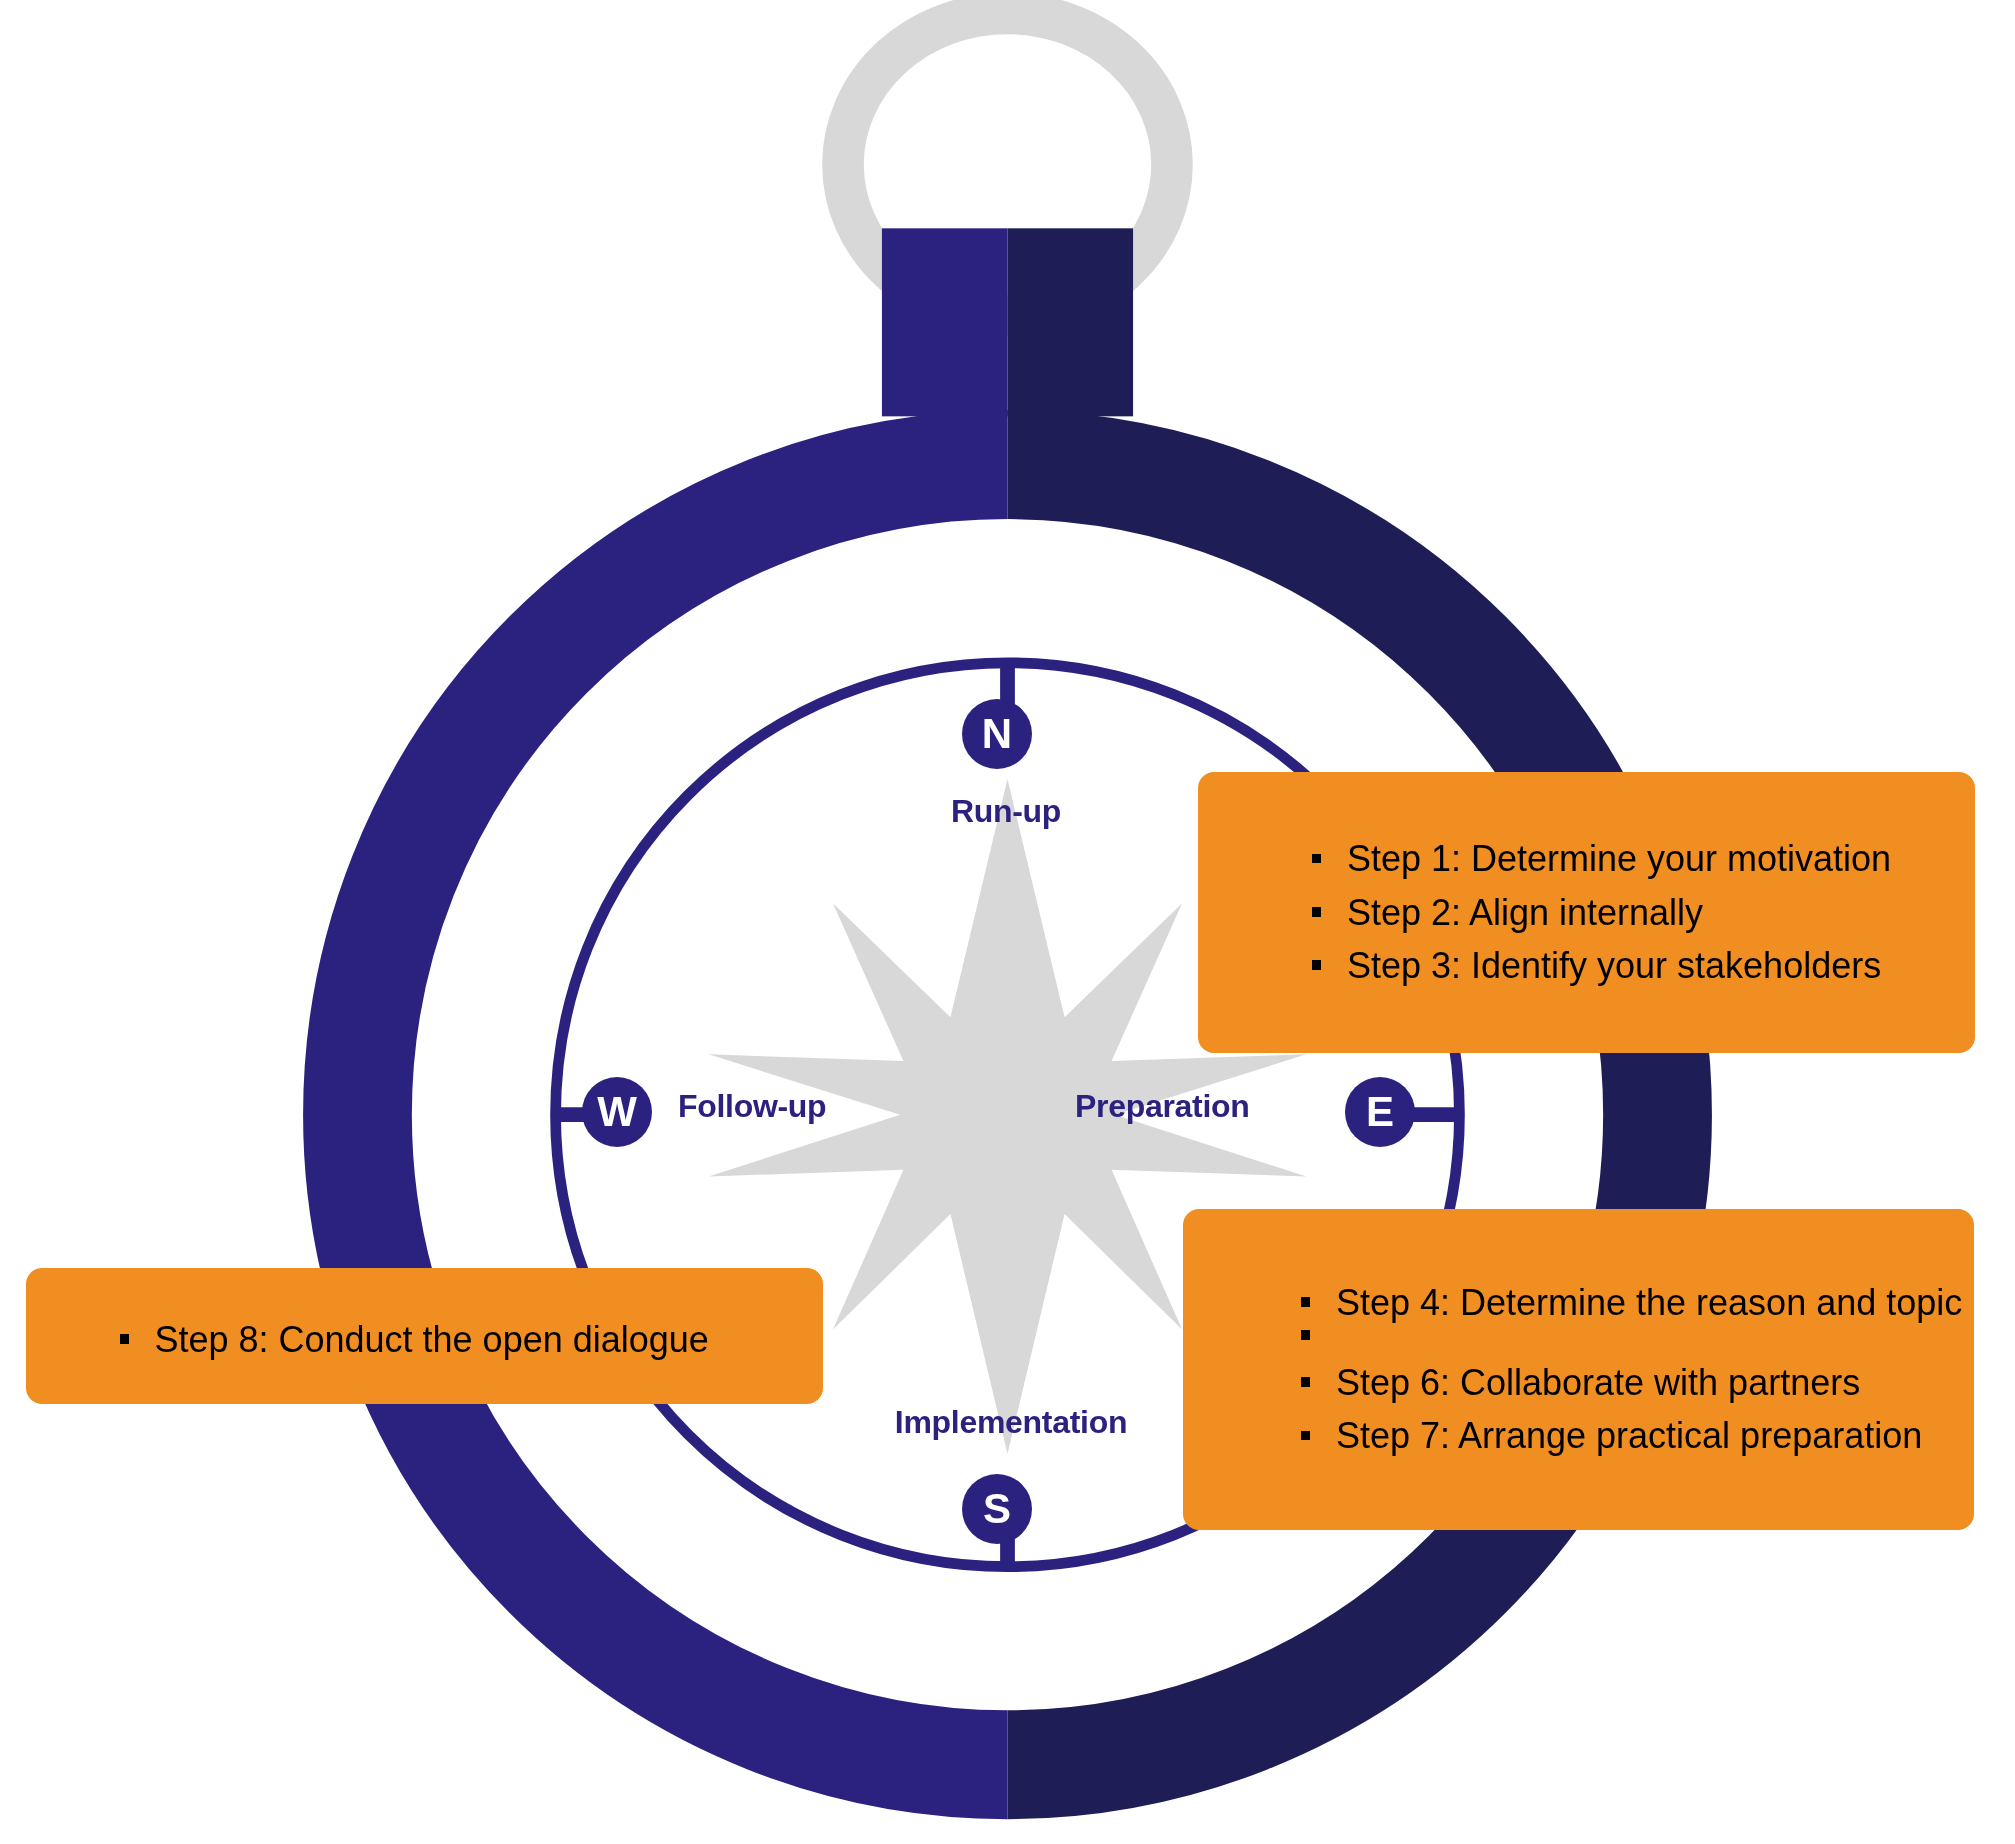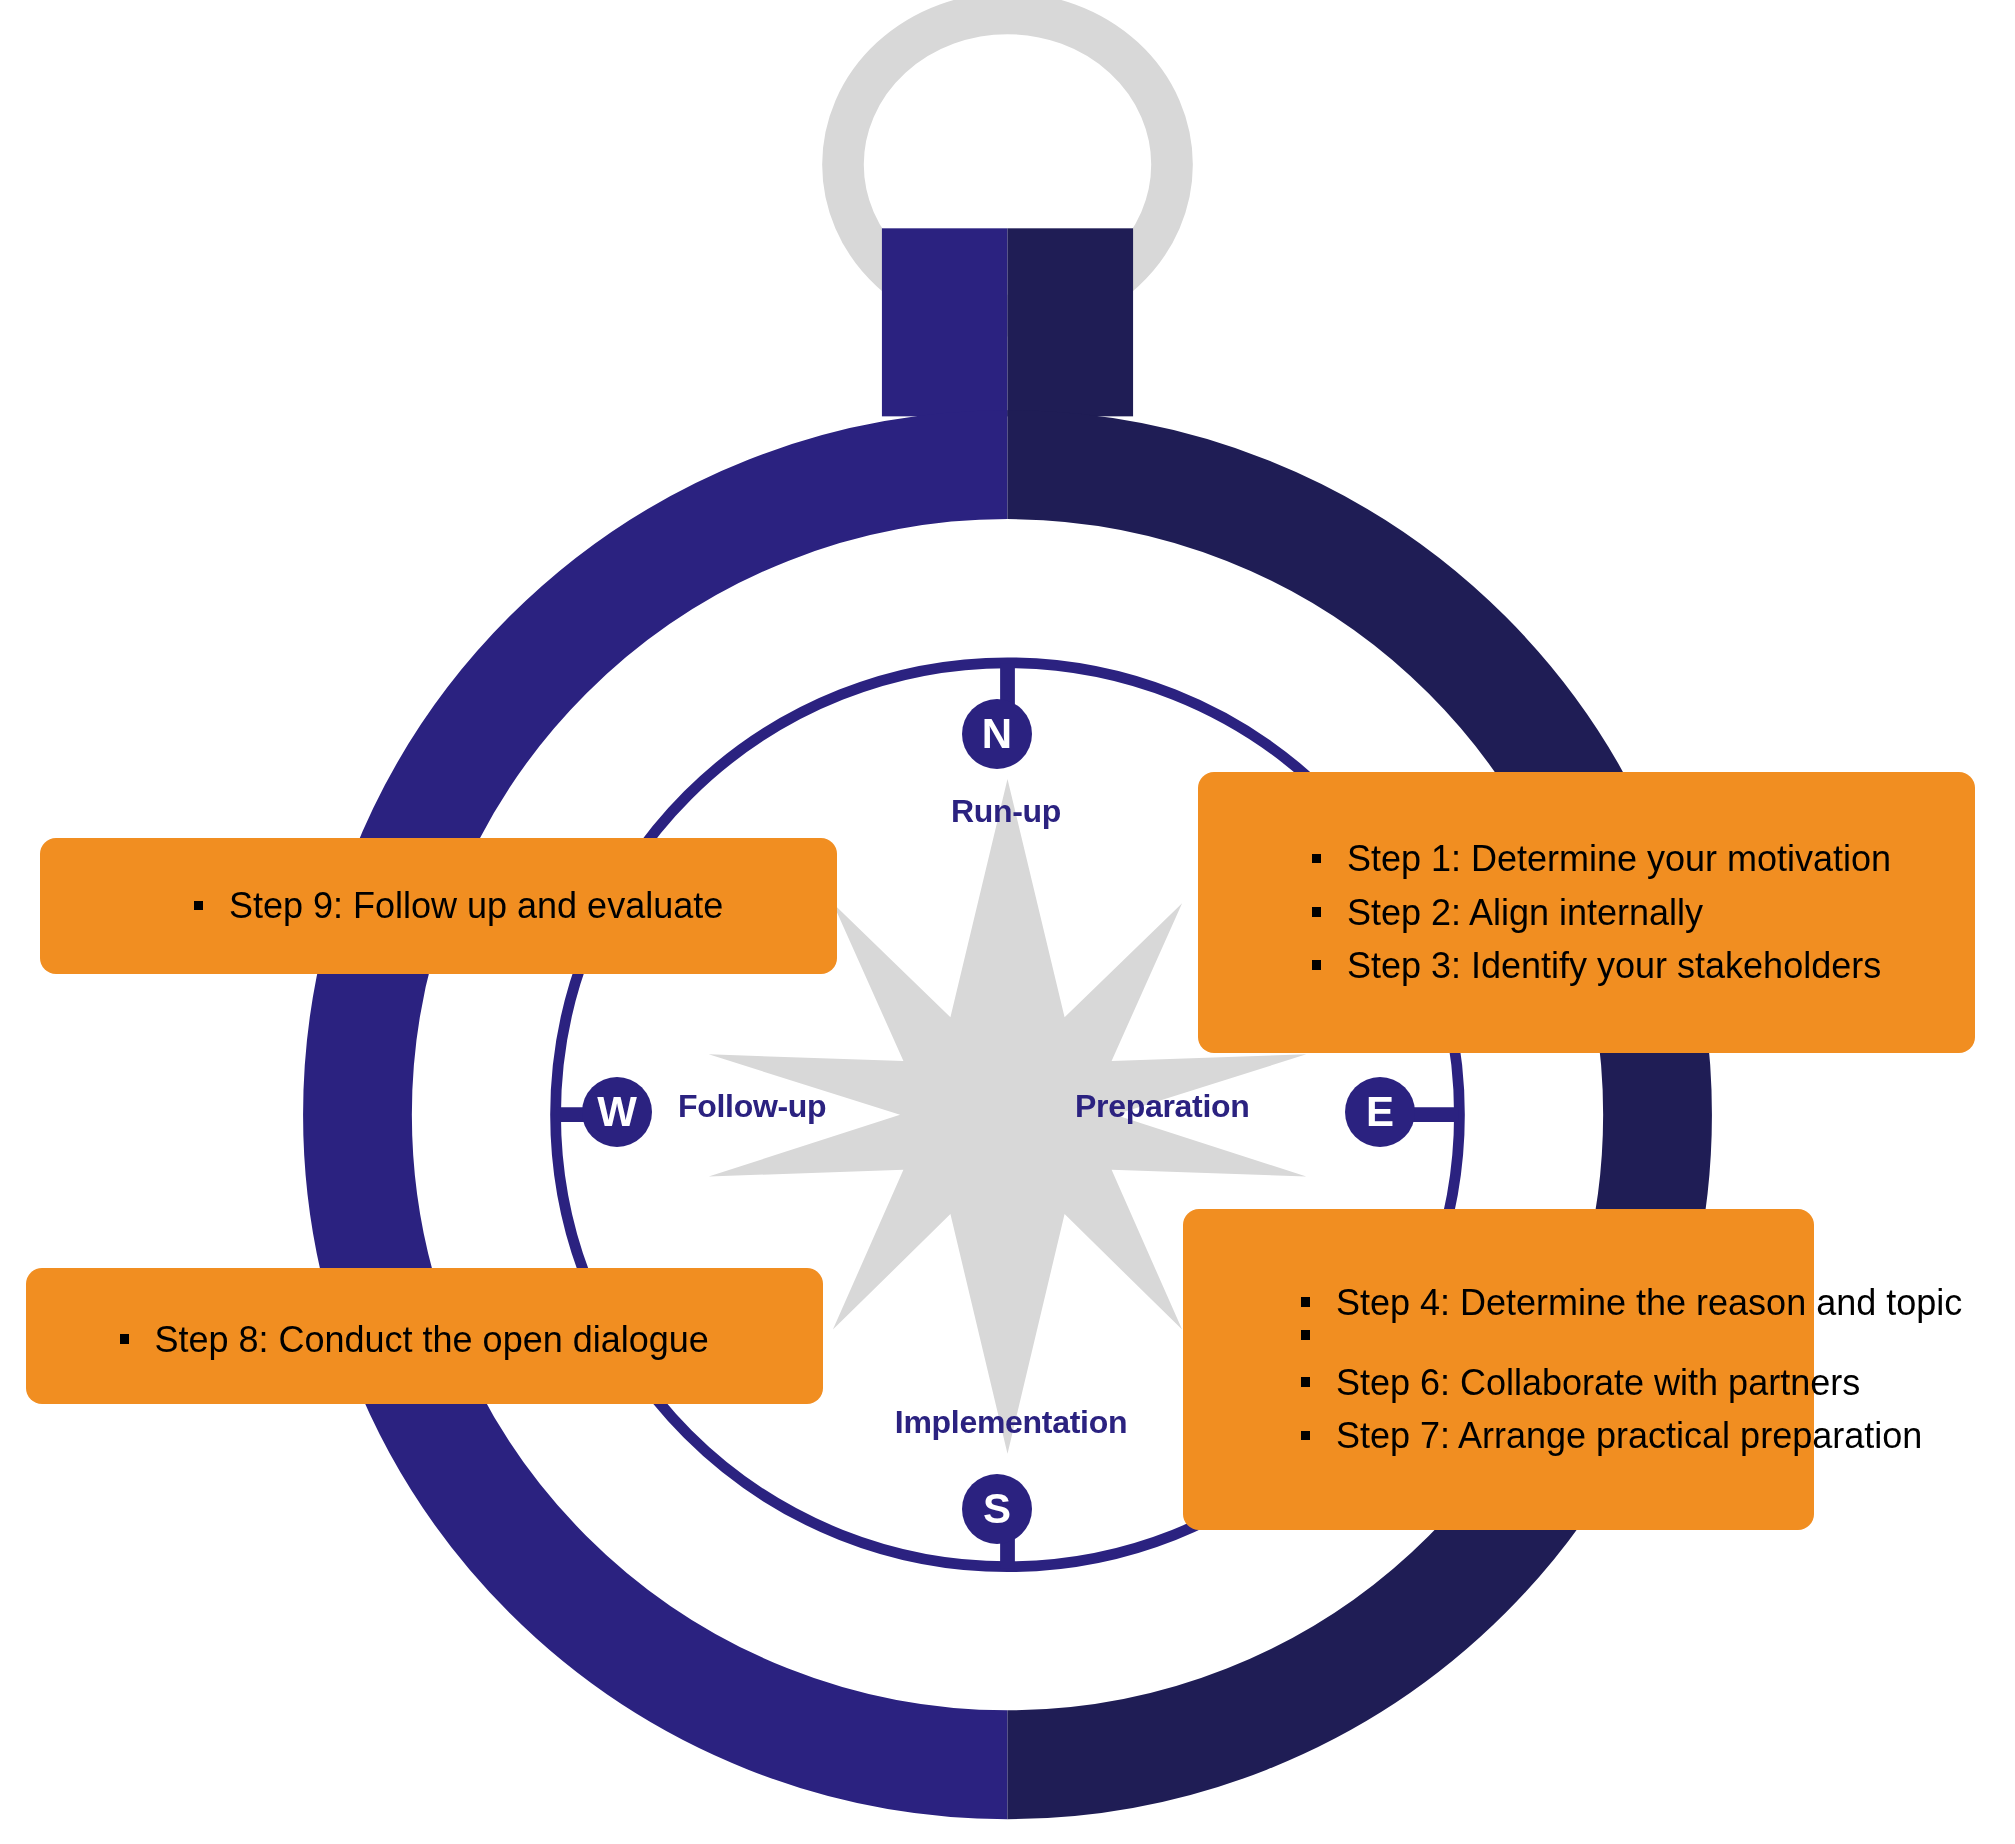--- a/index.html
+++ b/index.html
@@ -105,21 +105,21 @@
     justify-content: center;
     z-index: 8;
   }
   #card-prep-top {
     left: 1198px; top: 772px;
     width: 777px; height: 281px;
     padding: 0 0 0 114px;
   }
   #card-prep-bottom {
     left: 1183px; top: 1209px;
-    width: 631px; height: 321px;
+    width: 791px; height: 321px;
     padding: 0 0 0 118px;
   }
   #card-followup {
     left: 40px; top: 838px;
     width: 797px; height: 136px;
     padding: 0 0 0 154px;
   }
   #card-implementation {
     left: 25.5px; top: 1268px;
     width: 797px; height: 136px;
@@ -261,26 +261,20 @@
     <div class="step-item">
       <span class="step-bullet"></span>
       <span>Step 6: Collaborate with partners</span>
     </div>
     <div class="step-item">
       <span class="step-bullet"></span>
       <span>Step 7: Arrange practical preparation</span>
     </div>
   </div>
 
-  <div class="step-card" id="card-followup">
-    <div class="step-item">
-      <span class="step-bullet"></span>
-      <span>Step 9: Follow up and evaluate</span>
-    </div>
-  </div>
 
   <div class="step-card" id="card-implementation">
     <div class="step-item">
       <span class="step-bullet"></span>
       <span>Step 8: Conduct the open dialogue</span>
     </div>
   </div>
 
 </div>
 

